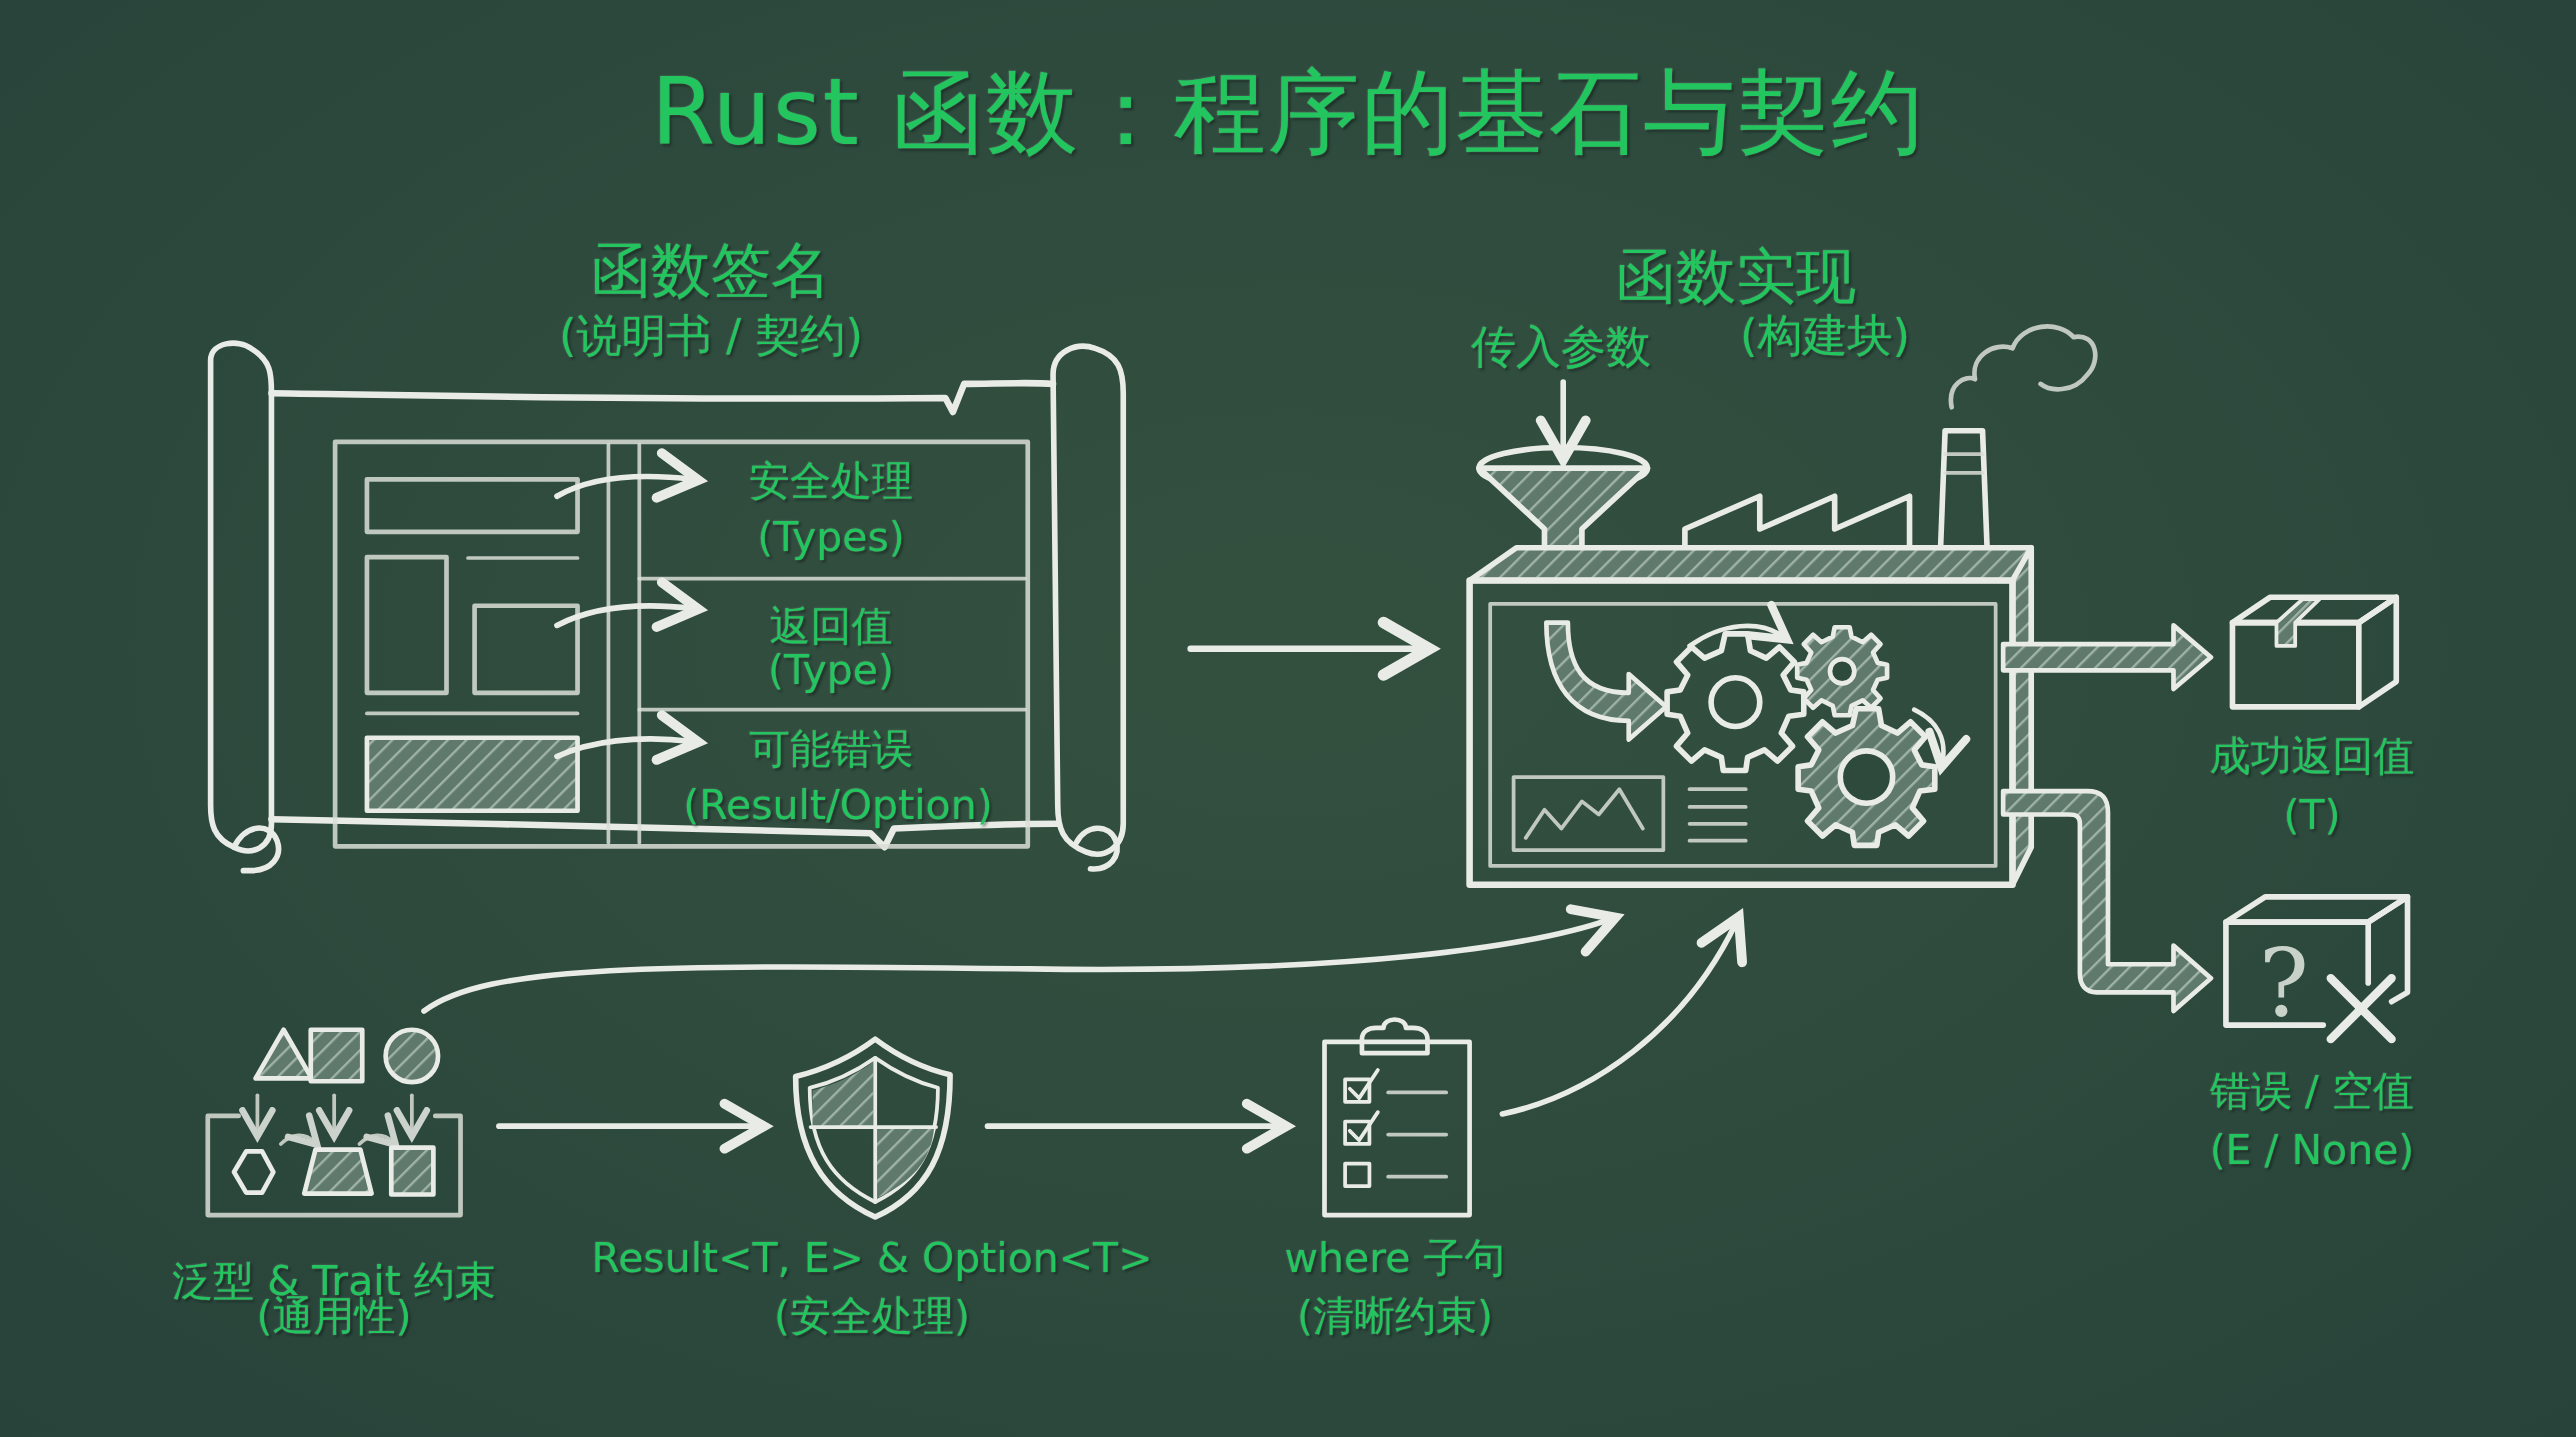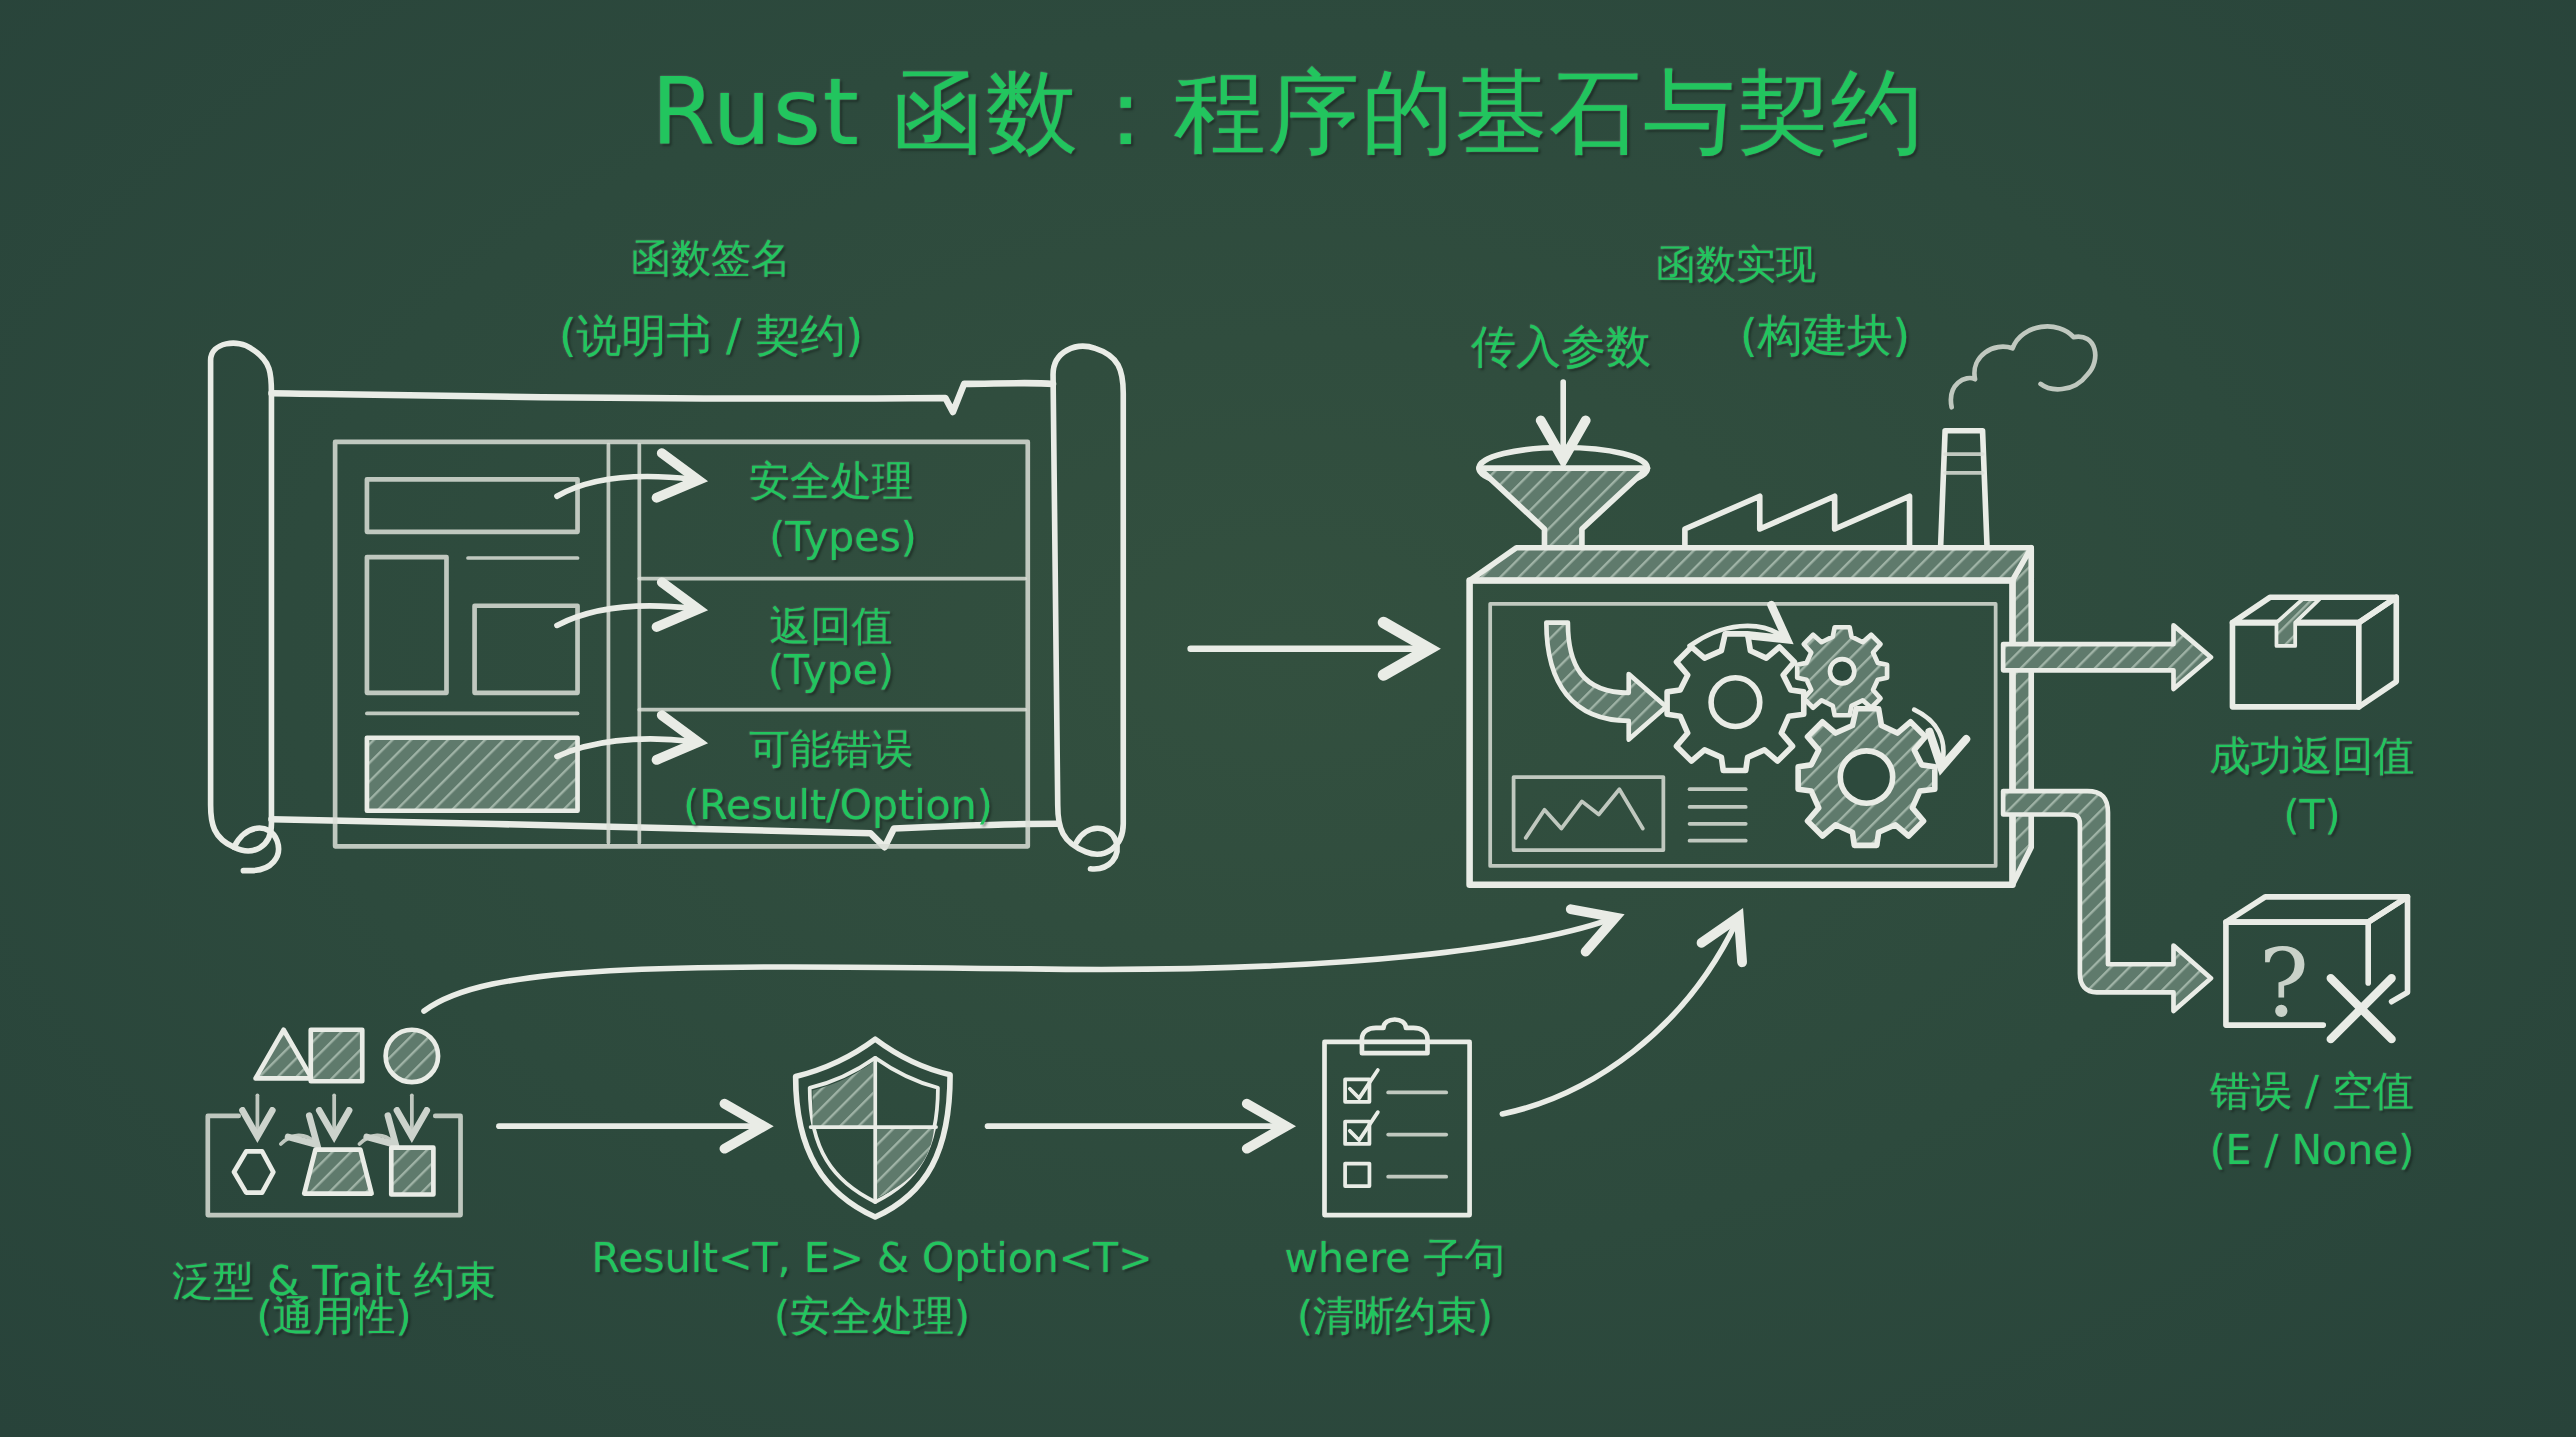--- a/index.html
+++ b/index.html
@@ -17,21 +17,21 @@
   .chalk { fill:none; stroke:#e9ece6; stroke-linecap:round; stroke-linejoin:round; }
   .chalk-soft { fill:none; stroke:#d9ded6; stroke-linecap:round; stroke-linejoin:round; opacity:.85; }
   .hatch { fill:url(#hatch); stroke:#e9ece6; stroke-linejoin:round; }
   .txt {
     position:absolute; color:#22c55e; text-align:center; white-space:nowrap;
     text-shadow: 0 0 1.9px rgba(255,255,255,.35), 1.9px 1.9px 2.8px rgba(0,0,0,.45);
     transform:translateX(-50%);
     line-height:1.2;
   }
   .title { font-size:92px; top:58px; left:1288px; letter-spacing:1.9px; }
-  .h2 { font-size:40px; }
+  .h2 { font-size:60px; }
   .sub { font-size:45px; }
   .lbl { font-size:41px; }
 </style>
 </head>
 <body>
 
 <div id="board"></div>
 
 <svg id="art" viewBox="0 0 2752 1536" xmlns="http://www.w3.org/2000/svg">
   <defs>
@@ -185,21 +185,21 @@
 
   <path class="chalk" stroke-width="6" marker-end="url(#ah)" d="M1605,1190 C1700,1170 1800,1100 1855,985"></path>
 </svg>
 
 <div class="txt title">Rust 函数：程序的基石与契约</div>
 
 <div class="txt h2" style="left:711px; top:234px;">函数签名</div>
 <div class="txt sub" style="left:711px; top:309px;">(说明书 / 契约)</div>
 
 <div class="txt lbl" style="left:831px; top:457px;">安全处理</div>
-<div class="txt lbl" style="left:831px; top:513px;margin-left:12px;">(Types)</div>
+<div class="txt lbl" style="left:831px; top:513px;">(Types)</div>
 <div class="txt lbl" style="left:831px; top:590px;margin-top:12px;">返回值</div>
 <div class="txt lbl" style="left:831px; top:646px;">(Type)</div>
 <div class="txt lbl" style="left:831px; top:725px;">可能错误</div>
 <div class="txt lbl" style="left:838px; top:781px;">(Result/Option)</div>
 
 <div class="txt h2" style="left:1736px; top:240px;">函数实现</div>
 <div class="txt sub" style="left:1825px; top:309px;">(构建块)</div>
 <div class="txt sub" style="left:1561px; top:320px;">传入参数</div>
 
 <div class="txt lbl" style="left:2312px; top:732px;">成功返回值</div>

